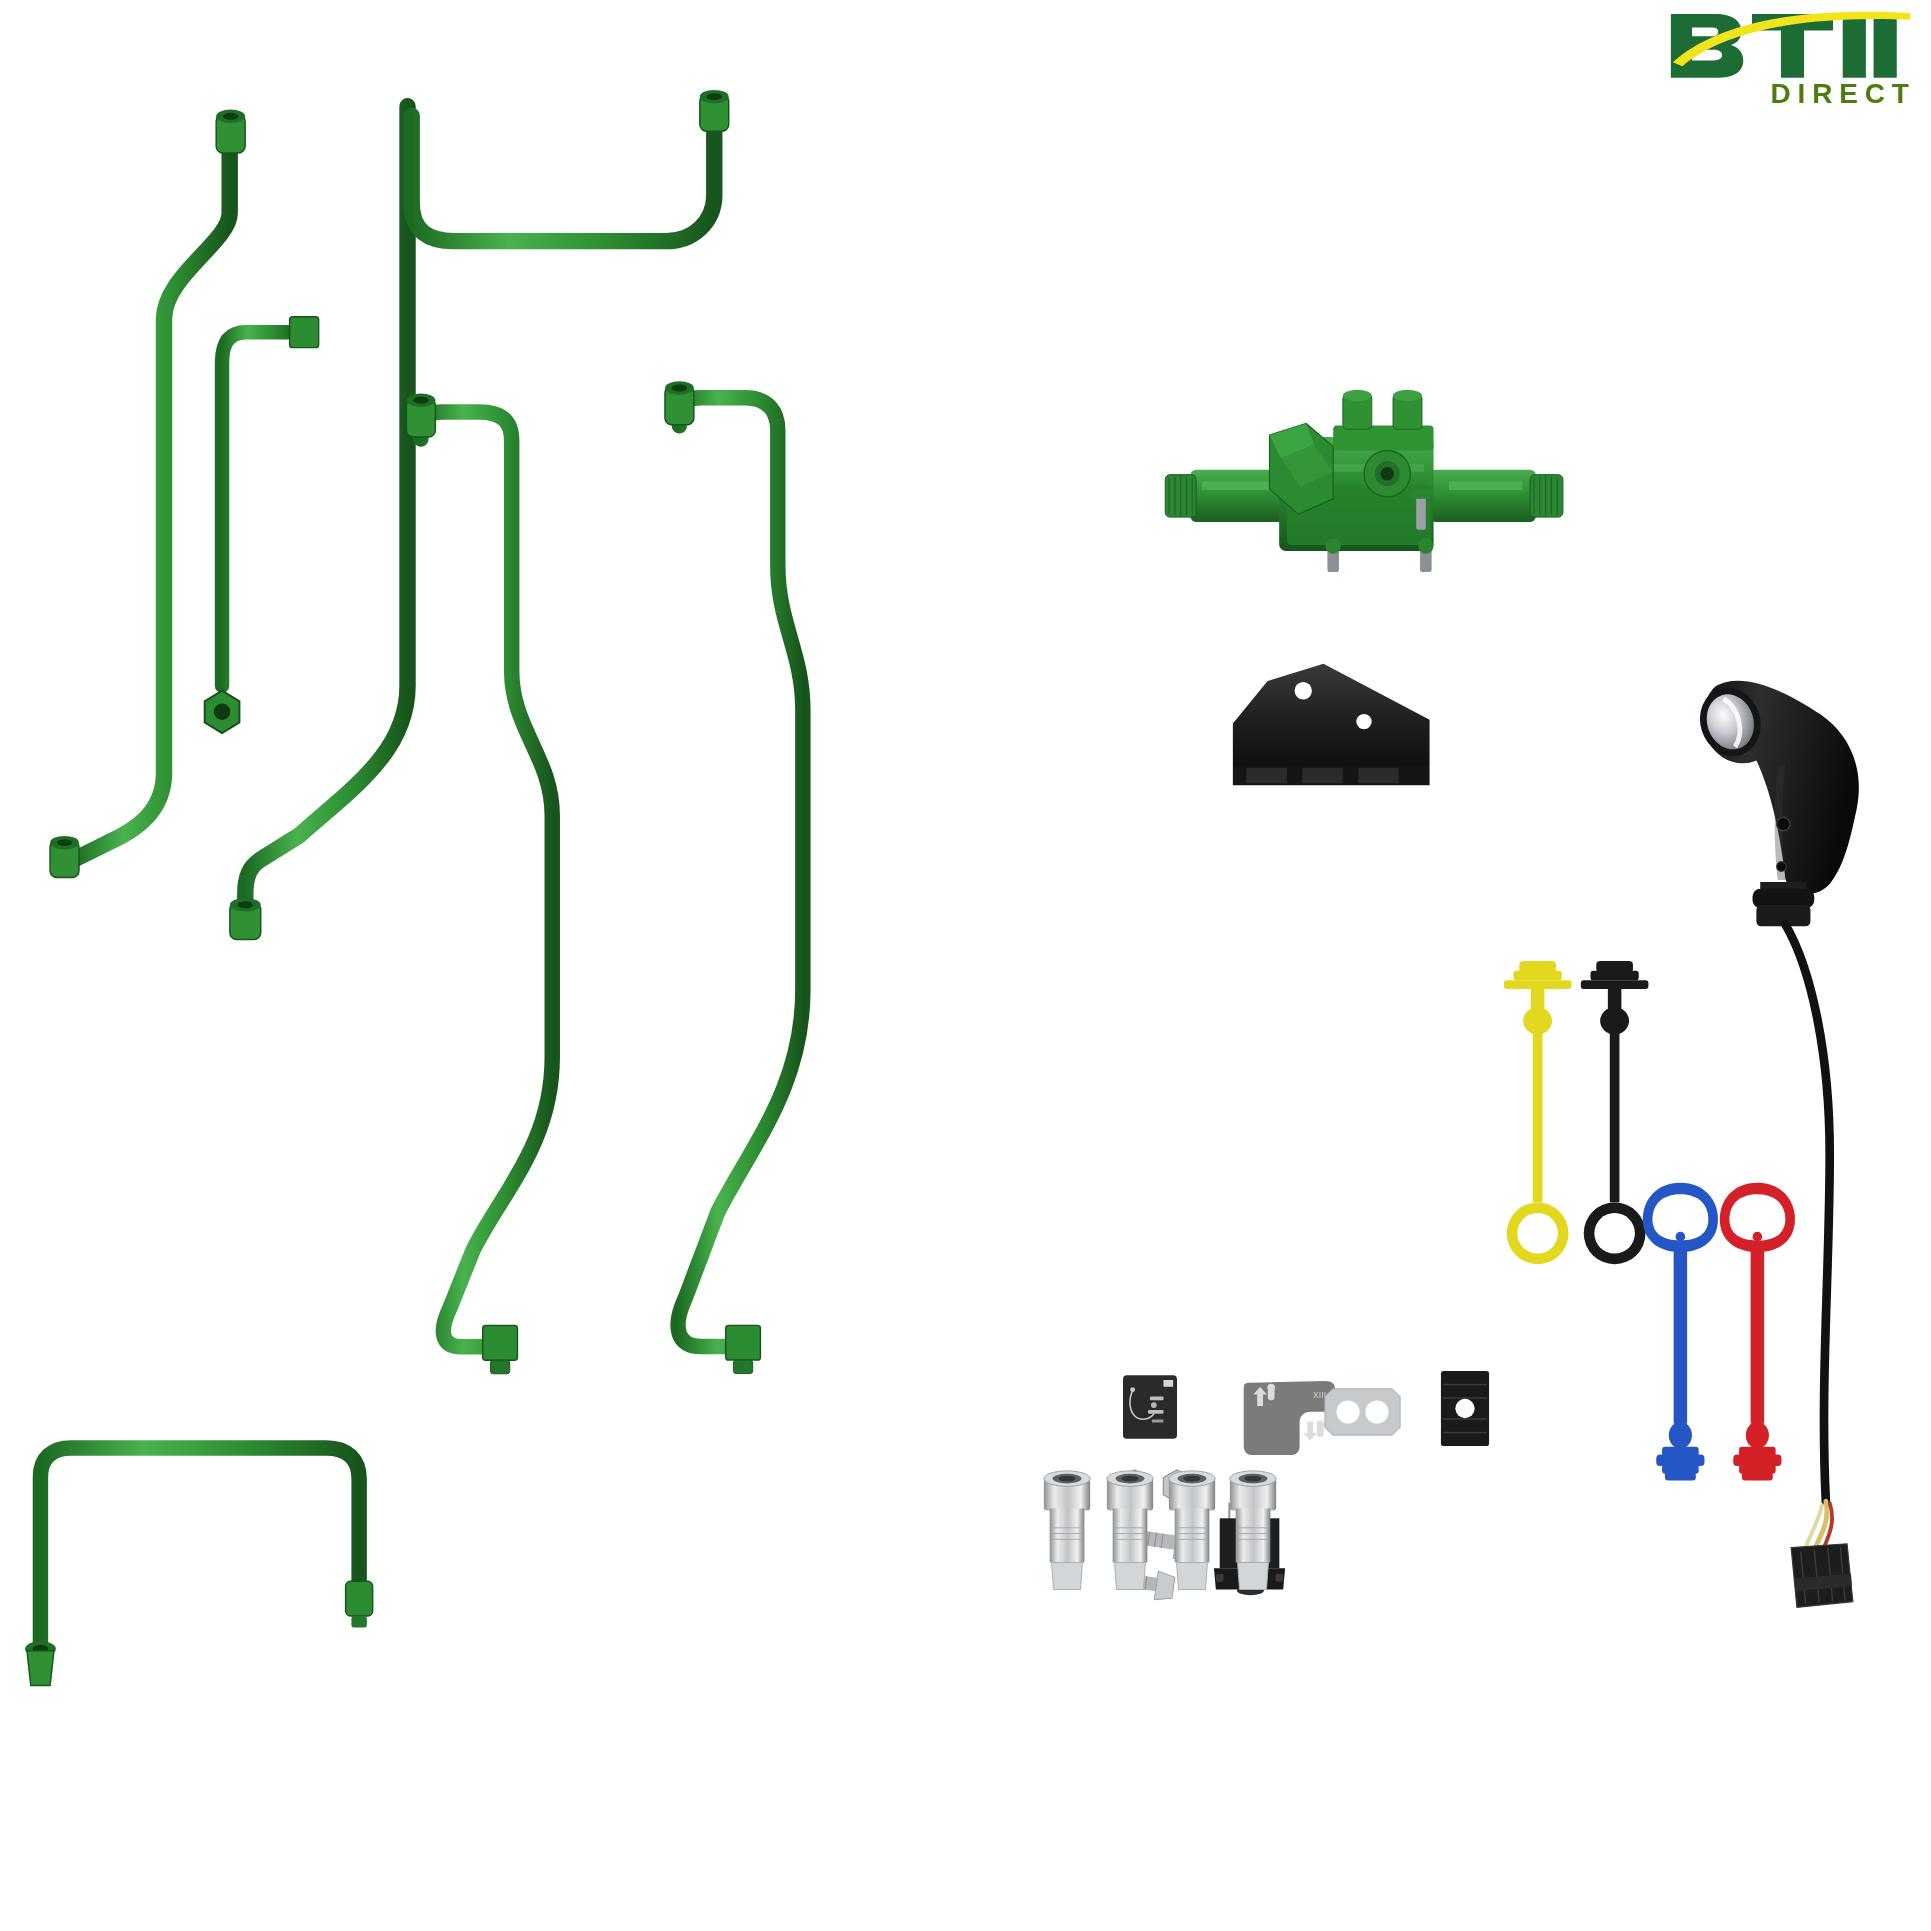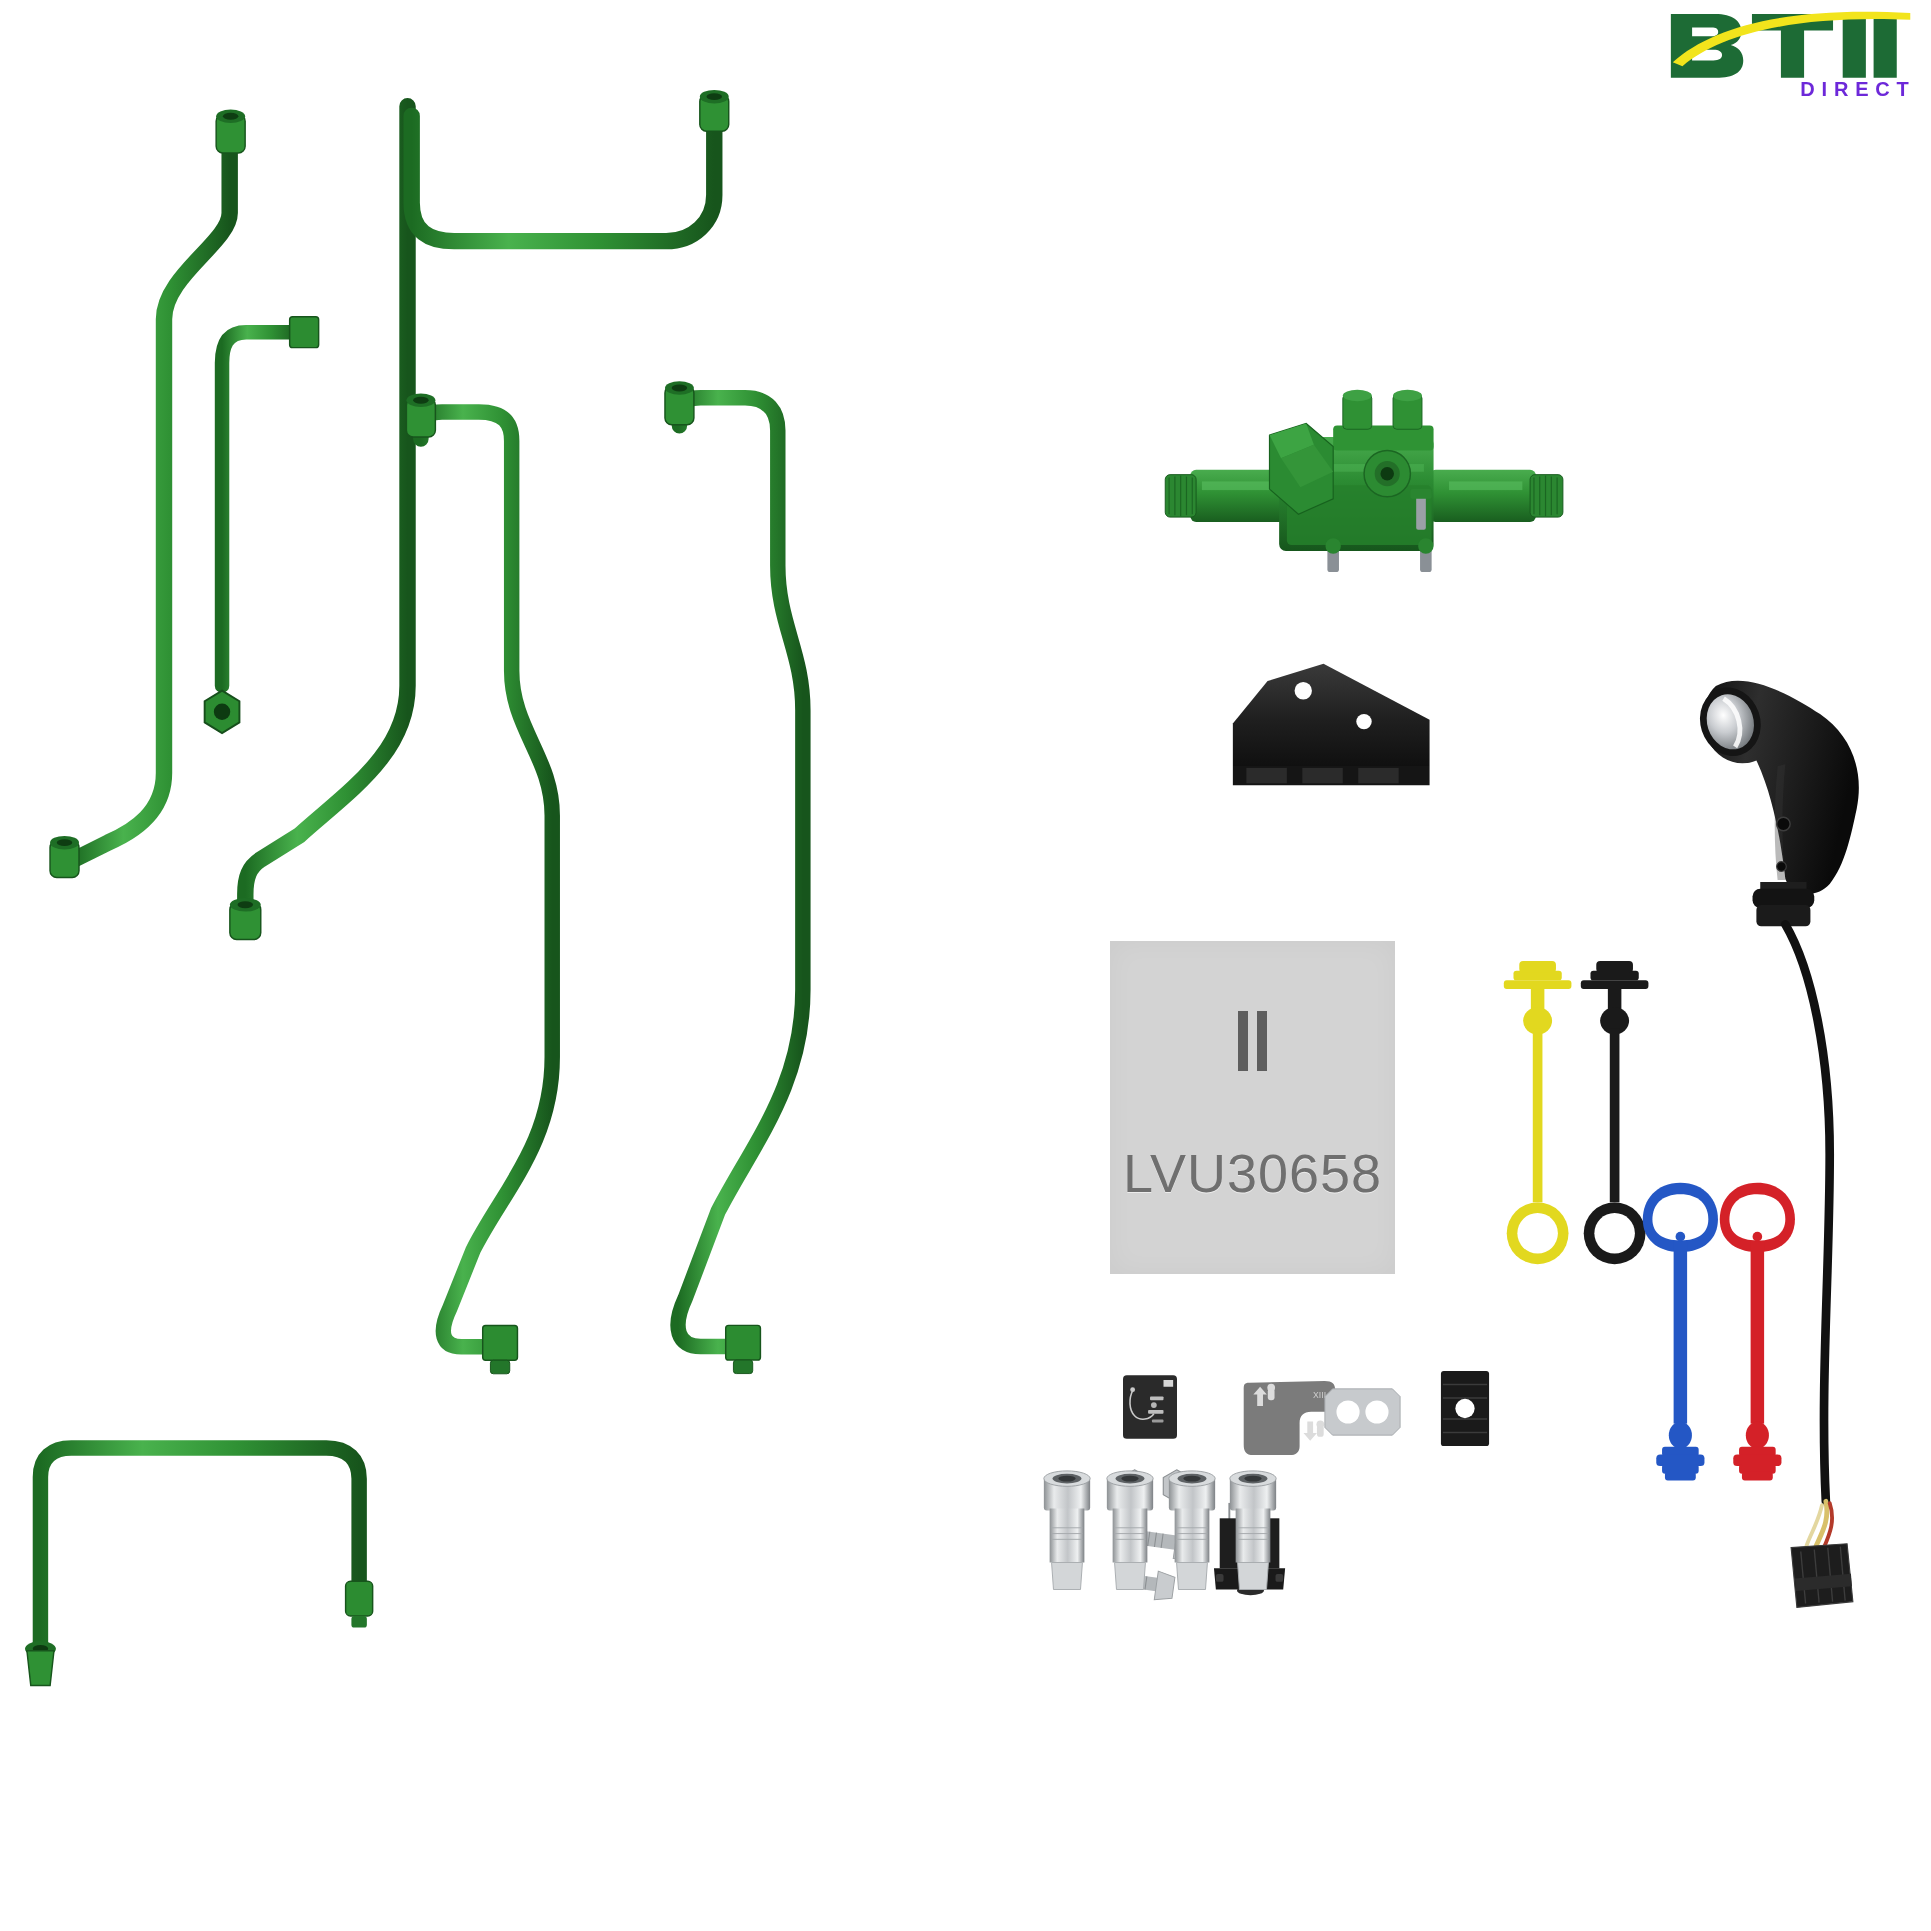--- a/index.html
+++ b/index.html
@@ -10,22 +10,22 @@
     position: relative;
     overflow: hidden;
   }
   #stage { position: relative; width: 1931px; height: 1931px; background: #fff; }
 
   
   .logo-wrap { position: absolute; top: 7.7px; right: 13.5px; width: 251px; height: 106px; }
   .logo-mark { position: absolute; top: 0; left: 0; width: 251px; height: 70px; }
   .logo-sub {
     position: absolute; top: 70px; right: 1.9px;
-    font-size: 20px; letter-spacing: 6.8px; font-weight: 700;
-    color: #6d28d9; font-family: "Liberation Sans", sans-serif;
+    font-size: 28px; letter-spacing: 6.8px; font-weight: 700;
+    color: #4d7c0f; font-family: "Liberation Sans", sans-serif;
   }
 
   
   .part { position: absolute; }
 
   
   .label-card {
     background: #d3d3d3;
     display: flex; flex-direction: column;
     align-items: center; justify-content: center;
@@ -272,27 +272,20 @@
       <circle cx="168" cy="72" r="8" fill="#ffffff"></circle>
       <path d="M32 118 L236 118 L236 138 L32 138 Z" fill="#151515"></path>
       <g fill="#2b2b2b">
         <rect x="46" y="120" width="42" height="16"></rect>
         <rect x="104" y="120" width="42" height="16"></rect>
         <rect x="162" y="120" width="42" height="16"></rect>
       </g>
     </svg>
   </div>
 
-  <div class="part label-card" style="left:1110px; top:941px; width:285px; height:333px;">
-    <div class="label-bars">
-      <div class="label-bar"></div>
-      <div class="label-bar"></div>
-    </div>
-    <div class="label-pn">LVU30658</div>
-  </div>
 
   <div class="part" style="left:1492px; top:961px; width:126px; height:309px;">
     <svg class="tube-svg" width="126" height="309" viewBox="0 0 130 320">
       <g fill="#e2d81f">
         <rect x="22" y="10" width="50" height="10" rx="3"></rect>
         <rect x="28" y="0" width="38" height="12" rx="4"></rect>
         <rect x="12" y="20" width="70" height="9" rx="3"></rect>
         <rect x="40" y="28" width="14" height="30"></rect>
         <ellipse cx="47" cy="62" rx="15" ry="14"></ellipse>
         <rect x="42" y="70" width="10" height="180"></rect>

